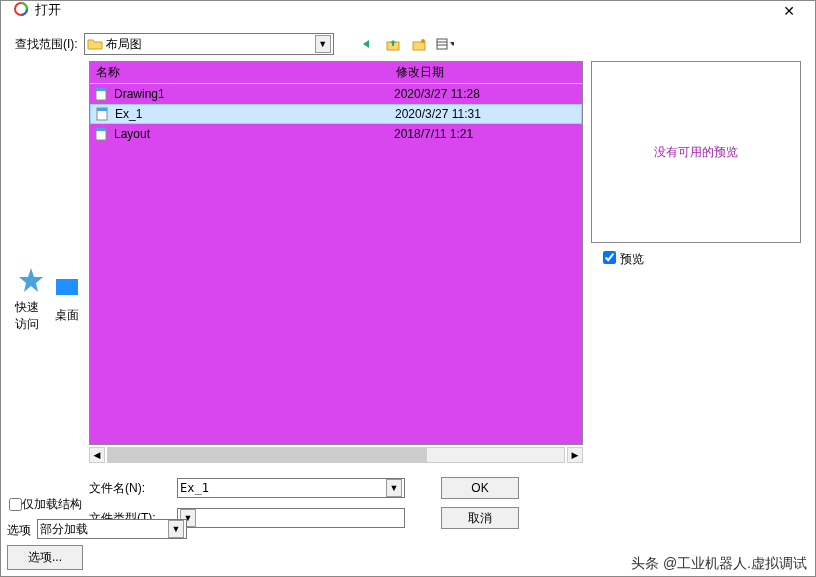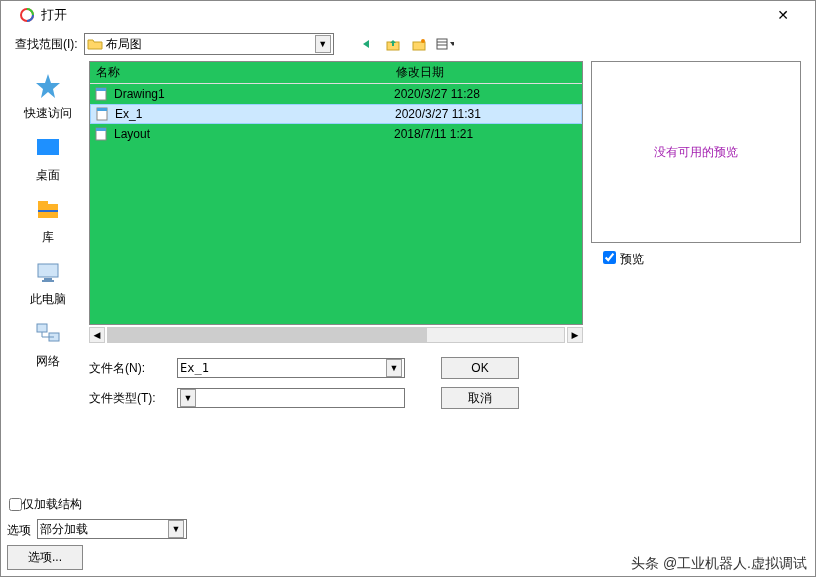--- a/index.html
+++ b/index.html
@@ -1,35 +1,35 @@
 <!DOCTYPE html>
 <html><head>
 <meta charset="utf-8">
 <style>
 * { margin: 0; padding: 0; box-sizing: border-box; font-family: "Microsoft YaHei", SimSun, sans-serif; font-size: 12px; }
 body { background: #fff; width: 816px; height: 577px; position: relative; border: 1px solid #888; overflow: hidden; }
-.titlebar { height: 28px; display: flex; align-items: center; padding: 0 18px; }
+.titlebar { height: 28px; display: flex; padding: 0 12px; }
 .titlebar .icon { width: 16px; height: 16px; margin-right: 6px; display:flex; align-items:center; justify-content:center; }
 .titlebar .title { flex: 1; font-size: 13px; }
 .titlebar .close { width: 28px; height: 20px; display:flex; align-items:center; justify-content:center; cursor:pointer; font-size:14px; }
 .row-lookin { display:flex; align-items:center; padding: 4px 18px 6px 14px; gap:6px; }
 .row-lookin label { white-space: nowrap; }
 .dropdown { height: 22px; border: 1px solid #777; display:flex; align-items:center; padding:0 2px; background:#fff; position:relative; }
 .dropdown .folder-ic { width:16px; height:16px; margin-right:3px; }
 .dropdown .dd-text { flex:1; }
 .dropdown .dd-arrow { width:16px; height:18px; background:#f0f0f0; border:1px solid #999; display:flex; align-items:center; justify-content:center; font-size:9px; }
 .toolbar-icons { display:flex; gap:8px; margin-left:18px; align-items:center; }
 .tb-icon { width:18px; height:18px; display:flex; align-items:center; justify-content:center; cursor:pointer; }
 .main-area { display:flex; padding: 0 14px; gap: 8px; }
-.sidebar { width:66px; display:flex; flex-direction:column; align-items:center; gap:4px; padding-top:6px; }
+.sidebar { width:66px; display:flex; flex-direction:row; align-items:center; gap:4px; padding-top:6px; }
 .sidebar-item { display:flex; flex-direction:column; align-items:center; gap:3px; cursor:pointer; padding:3px 0; }
 .sidebar-item .sb-icon { width:32px; height:32px; display:flex; align-items:center; justify-content:center; }
 .sidebar-item .sb-lbl { font-size:12px; }
 .filelist-wrap { flex:1; display:flex; flex-direction:column; }
-.filelist { border:1px solid #888; height:264px; background:#22c55e; overflow:hidden; position:relative; }
+.filelist { border:1px solid #888; height:384px; background:#d946ef; overflow:hidden; position:relative; }
 .fl-header { display:flex; border-bottom:1px solid #ddd; height:22px; align-items:center; }
 .fl-header .col { padding:0 6px; font-size:12px; }
 .col-name { width:300px; }
 .col-date { flex:1; }
 .fl-row { display:flex; height:20px; align-items:center; padding:0 4px; }
 .fl-row.selected { background:#cce8ff; border:1px solid #99d1ff; }
 .fl-row .file-ic { width:16px; height:14px; margin-right:4px; }
 .fl-row .fname { width:280px; }
 .scroll-h { height:16px; display:flex; align-items:center; margin-top:2px; }
 .scroll-h .track { flex:1; height:16px; background:#f0f0f0; border:1px solid #ccc; position:relative; margin: 0 2px; }

